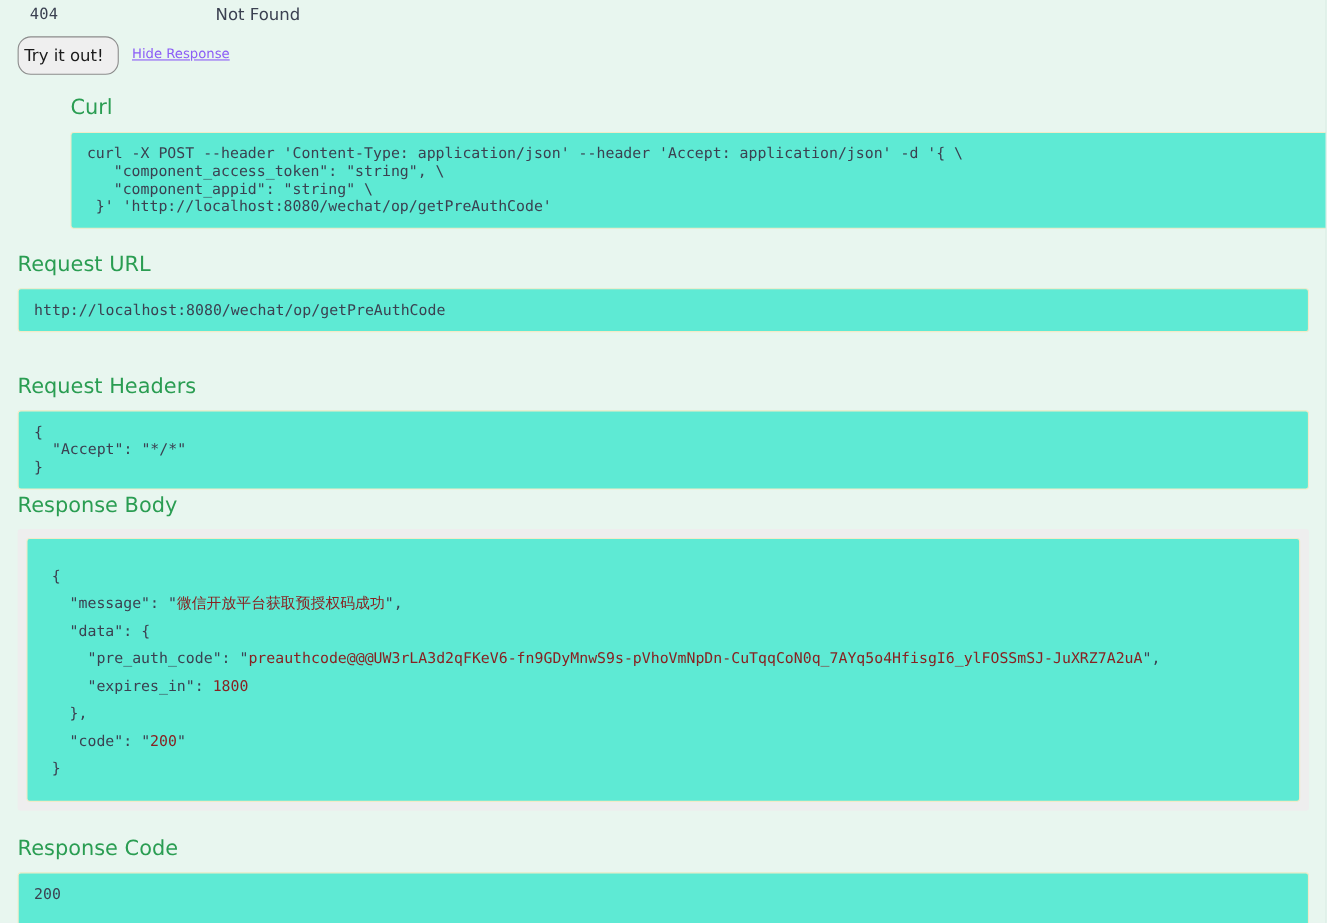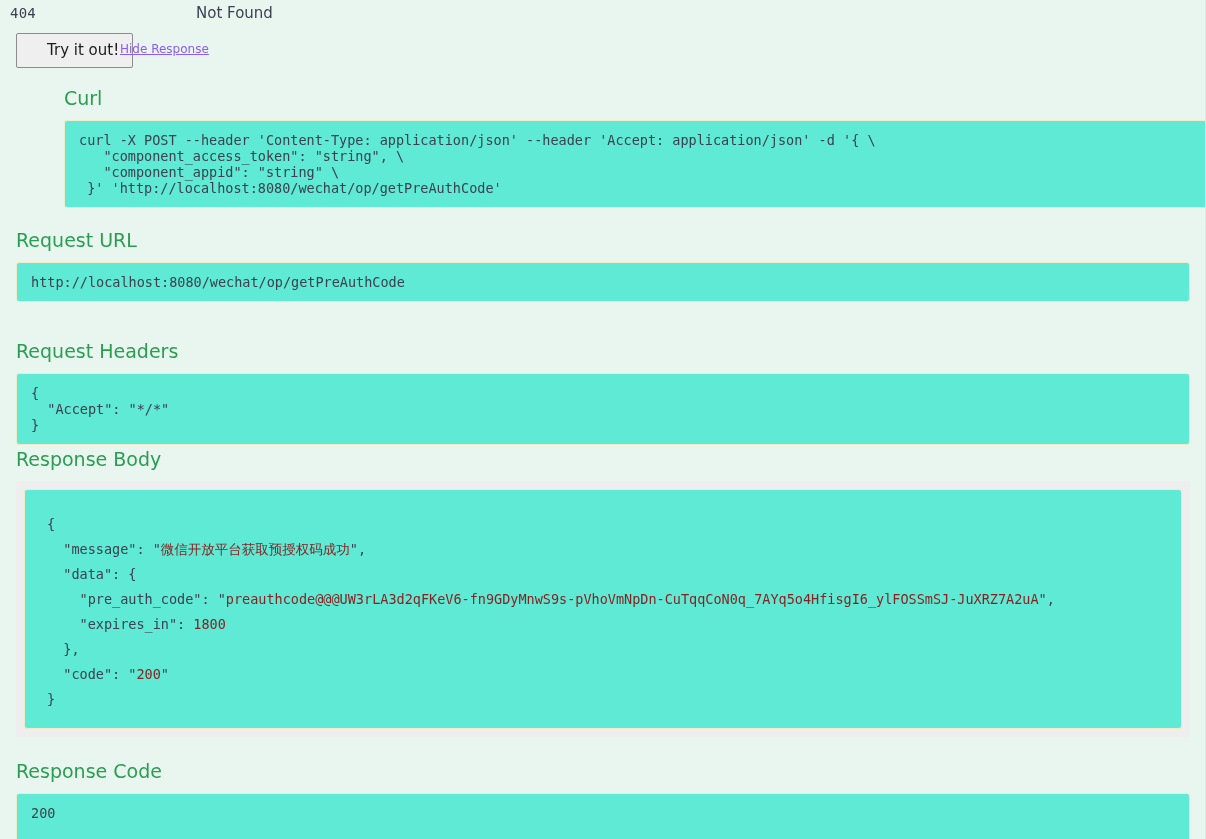--- a/index.html
+++ b/index.html
@@ -29,21 +29,21 @@
   
   .status-row {
     position: absolute;
     left: 0;
     top: 0;
     width: 1206px;
     height: 28px;
   }
   .status-code {
     position: absolute;
-    left: 10px;
+    left: 27px;
     top: 5px;
     font-family: "DejaVu Sans Mono", monospace;
     font-size: 14px;
     color: #3b4151;
     letter-spacing: 0.2px;
   }
   .status-text {
     position: absolute;
     left: 196px;
     top: 4px;
@@ -57,24 +57,24 @@
     position: absolute;
     left: 0;
     top: 33px;
     width: 1206px;
     height: 42px;
   }
   .try-button {
     position: absolute;
     left: 16px;
     top: 0;
-    padding: 7px 13px 8px 30px;
+    padding: 7px 13px 8px 5px;
     background: #efefef;
     border: 1px solid #8c8c8c;
-    border-radius: 2px;
+    border-radius: 12px;
     font-family: "DejaVu Sans", sans-serif;
     font-size: 15px;
     color: #1b1b1b;
     line-height: 1.2;
     cursor: pointer;
   }
   .hide-response-link {
     position: absolute;
     left: 120px;
     top: 9px;

